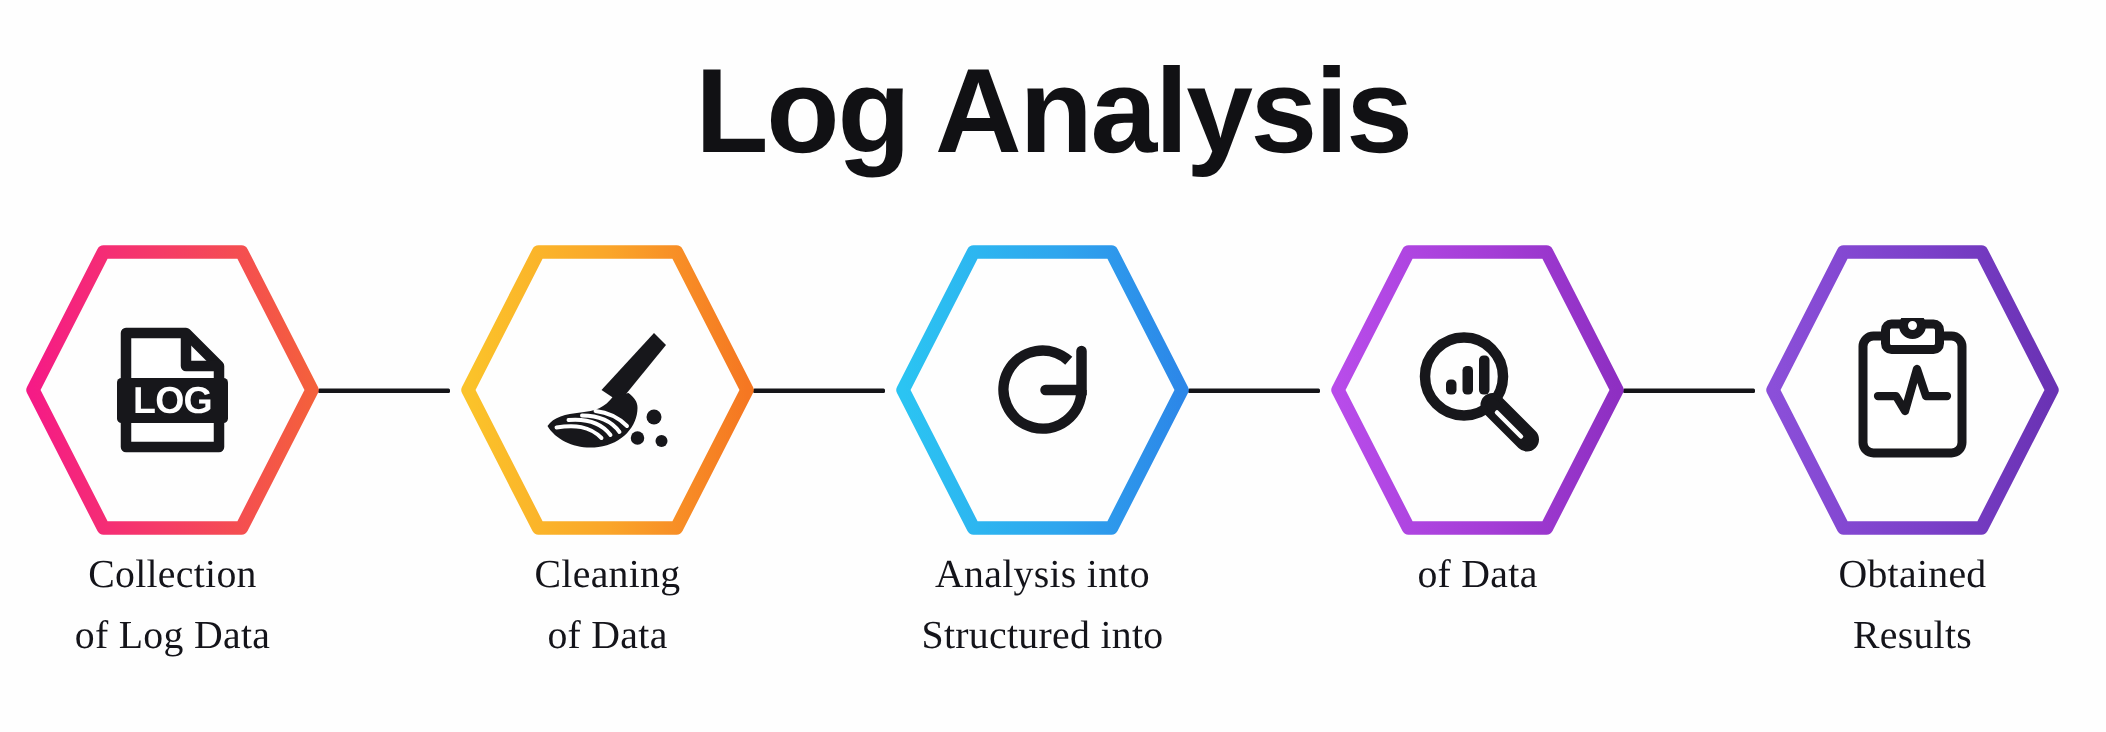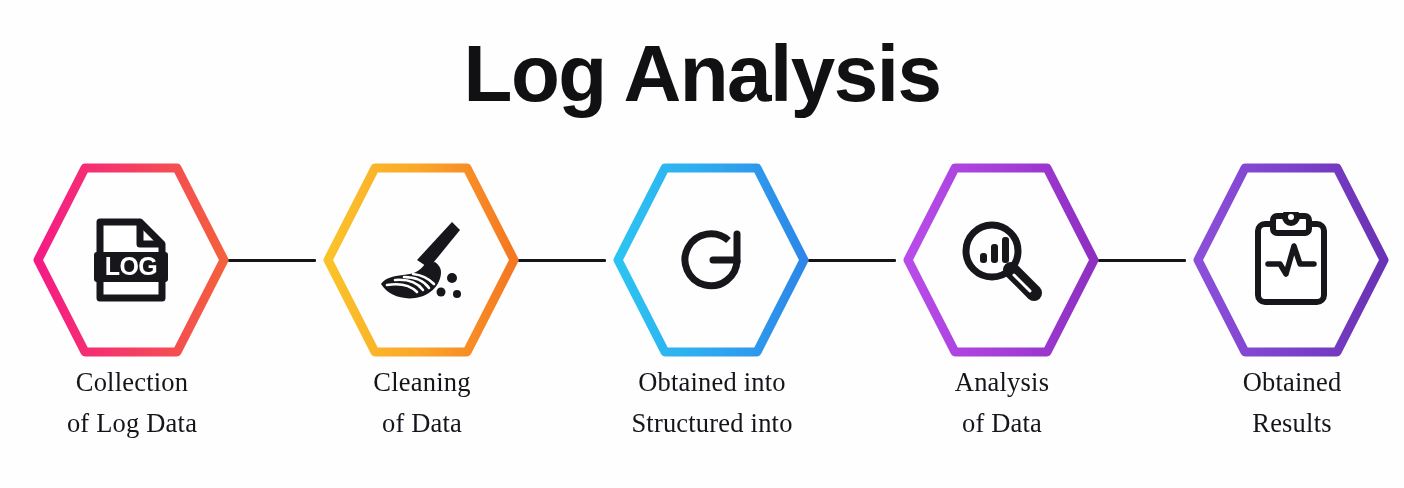--- a/index.html
+++ b/index.html
@@ -35,21 +35,21 @@
     letter-spacing: -1.5px;
     color: #111114;
     line-height: 1;
     white-space: nowrap;
   }
 
   
   #flow {
     position: absolute;
     top: 160px;
-    left: 16px;
+    left: 0;
     width: 1204px;
     height: 200px;
   }
 
   .node {
     position: absolute;
     top: 0;
     width: 202px;
     height: 200px;
   }
@@ -85,21 +85,21 @@
     height: 3px;
     background: #151519;
     top: 99px;
     border-radius: 1px;
   }
 
   
   #captions {
     position: absolute;
     top: 362px;
-    left: 17px;
+    left: 0;
     width: 1180px;
     height: 110px;
   }
   .caption {
     position: absolute;
     top: 0;
     width: 300px;
     text-align: center;
     font-family: "Liberation Serif", serif;
     font-size: 26.5px;
@@ -254,25 +254,24 @@
   <div id="captions">
     <div class="caption" style="left:-35px;">
       <span>Collection</span>
       <span class="l2">of Log Data</span>
     </div>
     <div class="caption" style="left:255px;text-align:center;">
       <span>Cleaning</span>
       <span class="l2">of Data</span>
     </div>
     <div class="caption" style="left:545px;">
-      <span>Obtained into</span>
+      <span>Analysis into</span>
       <span class="l2">Structured into</span>
     </div>
     <div class="caption" style="left:835px;">
-      <span>Analysis</span>
       <span class="l2">of Data</span>
     </div>
     <div class="caption" style="left:1125px;">
       <span>Obtained</span>
       <span class="l2">Results</span>
     </div>
   </div>
 
 </div>
 

